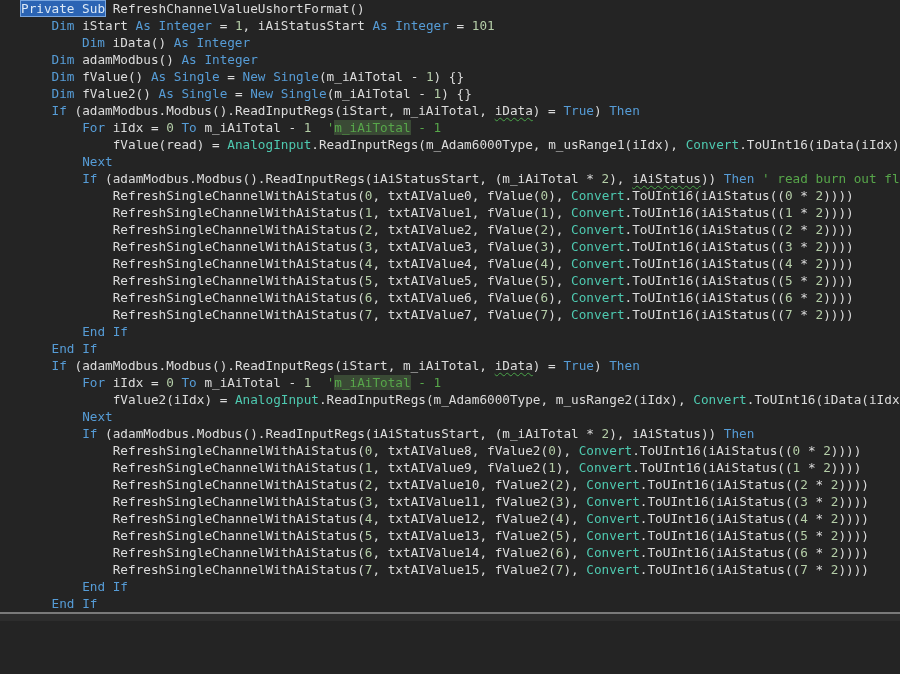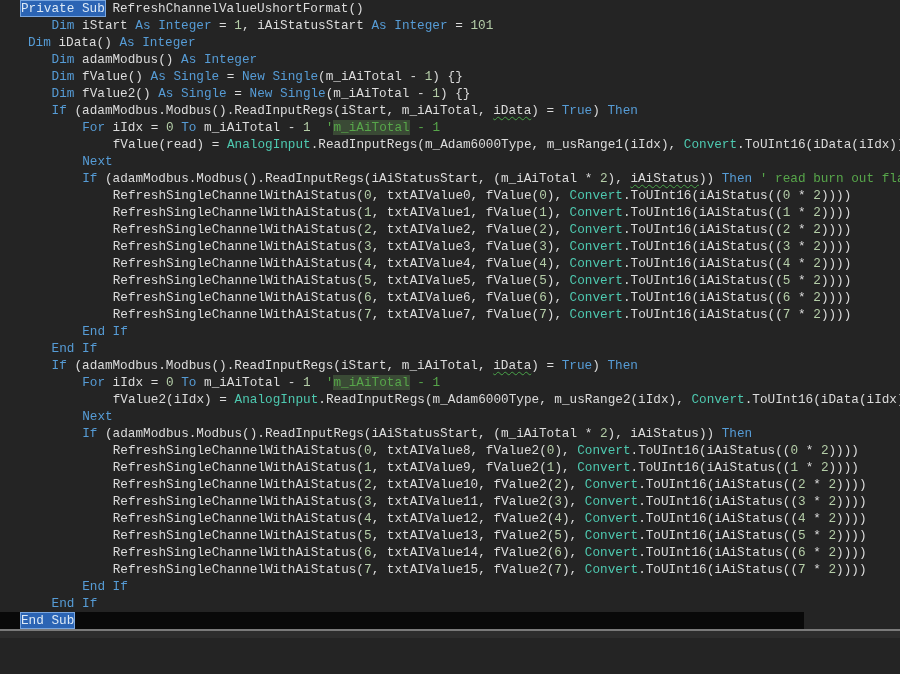--- a/index.html
+++ b/index.html
@@ -17,21 +17,20 @@
     height: 16px; line-height: 16px;
     font-size: 11px;
     color: var(--codelens, #9d9d9d);
     white-space: pre;
   }
   .code { font-size: 12.7px; }
   .ln {
     height: 17px; line-height: 17px;
     white-space: pre;
     width: 804px;
-    font-family: Liberation Mono, monospace;
   }
   .ln.cur { background: var(--curline, #090909); }
   .t-kw  { color: var(--kw, #569cd6); }
   .t-id  { color: var(--id, #dcdcdc); }
   .t-ty  { color: var(--ty, #4ec9b0); }
   .t-num { color: var(--num, #b5cea8); }
   .t-cm  { color: var(--cm, #57a64a); }
   .t-cmh { color: var(--cm, #57a64a); background: var(--cmhbg, #3a4a35); }
   .t-sel {
     background: var(--selbg, #2b64b4);
@@ -49,21 +48,21 @@
   .divider { height: 2px; background: var(--divider, #7a7a7a); width: 900px; }
   .bottombar { height: 7px; background: var(--bottombar, #2d2d2d); width: 900px; }
 </style>
 </head>
 <body>
 
 <div class="editor">
   <div class="code">
       <div class="ln" style="padding-left: 21px;"><span class="t-sel">Private Sub</span><span class="t-id"><span> RefreshChannelValueUshortFormat()</span></span></div>
       <div class="ln" style="padding-left: 51.58px;"><span class="t-kw">Dim</span><span class="t-id"><span> iStart </span></span><span class="t-kw">As</span><span class="t-id"><span> </span></span><span class="t-kw">Integer</span><span class="t-id"><span> = </span><span class="t-num">1</span><span>, iAiStatusStart </span></span><span class="t-kw">As</span><span class="t-id"><span> </span></span><span class="t-kw">Integer</span><span class="t-id"><span> = </span><span class="t-num">101</span></span></div>
-      <div class="ln" style="padding-left: 28px;"><span class="t-kw">Dim</span><span class="t-id"><span> iData() </span></span><span class="t-kw">As</span><span class="t-id"><span> </span></span><span class="t-kw">Integer</span></div>
+      <div class="ln" style="padding-left: 82px;"><span class="t-kw">Dim</span><span class="t-id"><span> iData() </span></span><span class="t-kw">As</span><span class="t-id"><span> </span></span><span class="t-kw">Integer</span></div>
       <div class="ln" style="padding-left: 51.58px;"><span class="t-kw">Dim</span><span class="t-id"><span> adamModbus() </span></span><span class="t-kw">As</span><span class="t-id"><span> </span></span><span class="t-kw">Integer</span></div>
       <div class="ln" style="padding-left: 51.58px;"><span class="t-kw">Dim</span><span class="t-id"><span> fValue() </span></span><span class="t-kw">As</span><span class="t-id"><span> </span></span><span class="t-kw">Single</span><span class="t-id"><span> = </span></span><span class="t-kw">New</span><span class="t-id"><span> </span></span><span class="t-kw">Single</span><span class="t-id"><span>(m_iAiTotal - </span><span class="t-num">1</span><span>) {}</span></span></div>
       <div class="ln" style="padding-left: 51.58px;"><span class="t-kw">Dim</span><span class="t-id"><span> fValue2() </span></span><span class="t-kw">As</span><span class="t-id"><span> </span></span><span class="t-kw">Single</span><span class="t-id"><span> = </span></span><span class="t-kw">New</span><span class="t-id"><span> </span></span><span class="t-kw">Single</span><span class="t-id"><span>(m_iAiTotal - </span><span class="t-num">1</span><span>) {}</span></span></div>
       <div class="ln" style="padding-left: 51.58px;"><span class="t-kw">If</span><span class="t-id"><span> (adamModbus.Modbus().ReadInputRegs(iStart, m_iAiTotal, </span></span><span class="t-wavy">iData</span><span class="t-id"><span>) = </span></span><span class="t-kw">True</span><span class="t-id"><span>) </span></span><span class="t-kw">Then</span></div>
       <div class="ln" style="padding-left: 82.16px;"><span class="t-kw">For</span><span class="t-id"><span> iIdx = </span><span class="t-num">0</span><span> </span></span><span class="t-kw">To</span><span class="t-id"><span> m_iAiTotal - </span><span class="t-num">1</span><span>  </span></span><span class="t-cm">'</span><span class="t-cmh">m_iAiTotal</span><span class="t-cm"> - 1</span></div>
       <div class="ln" style="padding-left: 112.74px;"><span class="t-id"><span>fValue(read) = </span></span><span class="t-ty">AnalogInput</span><span class="t-id"><span>.ReadInputRegs(m_Adam6000Type, m_usRange1(iIdx), </span></span><span class="t-ty">Convert</span><span class="t-id"><span>.ToUInt16(iData(iIdx)))</span></span></div>
       <div class="ln" style="padding-left: 82.16px;"><span class="t-kw">Next</span></div>
       <div class="ln" style="padding-left: 82.16px;"><span class="t-kw">If</span><span class="t-id"><span> (adamModbus.Modbus().ReadInputRegs(iAiStatusStart, (m_iAiTotal * </span><span class="t-num">2</span><span>), </span></span><span class="t-wavy">iAiStatus</span><span class="t-id"><span>)) </span></span><span class="t-kw">Then</span><span class="t-id"><span> </span></span><span class="t-cm">' read burn out flag</span></div>
       <div class="ln" style="padding-left: 112.74px;"><span class="t-id"><span>RefreshSingleChannelWithAiStatus(</span><span class="t-num">0</span><span>, txtAIValue0, fValue(</span><span class="t-num">0</span><span>), </span></span><span class="t-ty">Convert</span><span class="t-id"><span>.ToUInt16(iAiStatus((</span><span class="t-num">0</span><span> * </span><span class="t-num">2</span><span>))))</span></span></div>
       <div class="ln" style="padding-left: 112.74px;"><span class="t-id"><span>RefreshSingleChannelWithAiStatus(</span><span class="t-num">1</span><span>, txtAIValue1, fValue(</span><span class="t-num">1</span><span>), </span></span><span class="t-ty">Convert</span><span class="t-id"><span>.ToUInt16(iAiStatus((</span><span class="t-num">1</span><span> * </span><span class="t-num">2</span><span>))))</span></span></div>
@@ -83,17 +82,16 @@
       <div class="ln" style="padding-left: 112.74px;"><span class="t-id"><span>RefreshSingleChannelWithAiStatus(</span><span class="t-num">0</span><span>, txtAIValue8, fValue2(</span><span class="t-num">0</span><span>), </span></span><span class="t-ty">Convert</span><span class="t-id"><span>.ToUInt16(iAiStatus((</span><span class="t-num">0</span><span> * </span><span class="t-num">2</span><span>))))</span></span></div>
       <div class="ln" style="padding-left: 112.74px;"><span class="t-id"><span>RefreshSingleChannelWithAiStatus(</span><span class="t-num">1</span><span>, txtAIValue9, fValue2(</span><span class="t-num">1</span><span>), </span></span><span class="t-ty">Convert</span><span class="t-id"><span>.ToUInt16(iAiStatus((</span><span class="t-num">1</span><span> * </span><span class="t-num">2</span><span>))))</span></span></div>
       <div class="ln" style="padding-left: 112.74px;"><span class="t-id"><span>RefreshSingleChannelWithAiStatus(</span><span class="t-num">2</span><span>, txtAIValue10, fValue2(</span><span class="t-num">2</span><span>), </span></span><span class="t-ty">Convert</span><span class="t-id"><span>.ToUInt16(iAiStatus((</span><span class="t-num">2</span><span> * </span><span class="t-num">2</span><span>))))</span></span></div>
       <div class="ln" style="padding-left: 112.74px;"><span class="t-id"><span>RefreshSingleChannelWithAiStatus(</span><span class="t-num">3</span><span>, txtAIValue11, fValue2(</span><span class="t-num">3</span><span>), </span></span><span class="t-ty">Convert</span><span class="t-id"><span>.ToUInt16(iAiStatus((</span><span class="t-num">3</span><span> * </span><span class="t-num">2</span><span>))))</span></span></div>
       <div class="ln" style="padding-left: 112.74px;"><span class="t-id"><span>RefreshSingleChannelWithAiStatus(</span><span class="t-num">4</span><span>, txtAIValue12, fValue2(</span><span class="t-num">4</span><span>), </span></span><span class="t-ty">Convert</span><span class="t-id"><span>.ToUInt16(iAiStatus((</span><span class="t-num">4</span><span> * </span><span class="t-num">2</span><span>))))</span></span></div>
       <div class="ln" style="padding-left: 112.74px;"><span class="t-id"><span>RefreshSingleChannelWithAiStatus(</span><span class="t-num">5</span><span>, txtAIValue13, fValue2(</span><span class="t-num">5</span><span>), </span></span><span class="t-ty">Convert</span><span class="t-id"><span>.ToUInt16(iAiStatus((</span><span class="t-num">5</span><span> * </span><span class="t-num">2</span><span>))))</span></span></div>
       <div class="ln" style="padding-left: 112.74px;"><span class="t-id"><span>RefreshSingleChannelWithAiStatus(</span><span class="t-num">6</span><span>, txtAIValue14, fValue2(</span><span class="t-num">6</span><span>), </span></span><span class="t-ty">Convert</span><span class="t-id"><span>.ToUInt16(iAiStatus((</span><span class="t-num">6</span><span> * </span><span class="t-num">2</span><span>))))</span></span></div>
       <div class="ln" style="padding-left: 112.74px;"><span class="t-id"><span>RefreshSingleChannelWithAiStatus(</span><span class="t-num">7</span><span>, txtAIValue15, fValue2(</span><span class="t-num">7</span><span>), </span></span><span class="t-ty">Convert</span><span class="t-id"><span>.ToUInt16(iAiStatus((</span><span class="t-num">7</span><span> * </span><span class="t-num">2</span><span>))))</span></span></div>
       <div class="ln" style="padding-left: 82.16px;"><span class="t-kw">End If</span></div>
       <div class="ln" style="padding-left: 51.58px;"><span class="t-kw">End If</span></div>
-      <div class="ln cur" style="padding-left: 21px;"><span class="t-sel">End Sub</span></div>
     </div>
   <div class="divider"></div>
   <div class="bottombar"></div>
 </div>
 
 </body></html>

